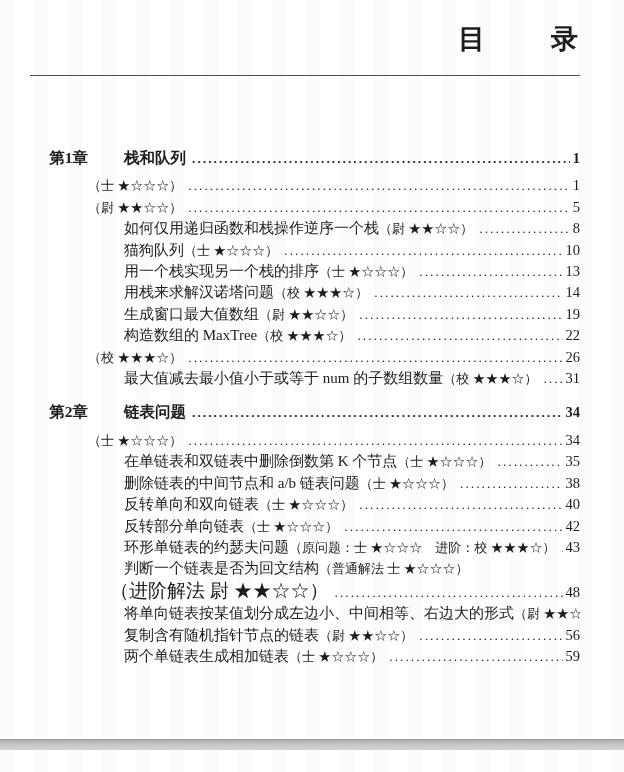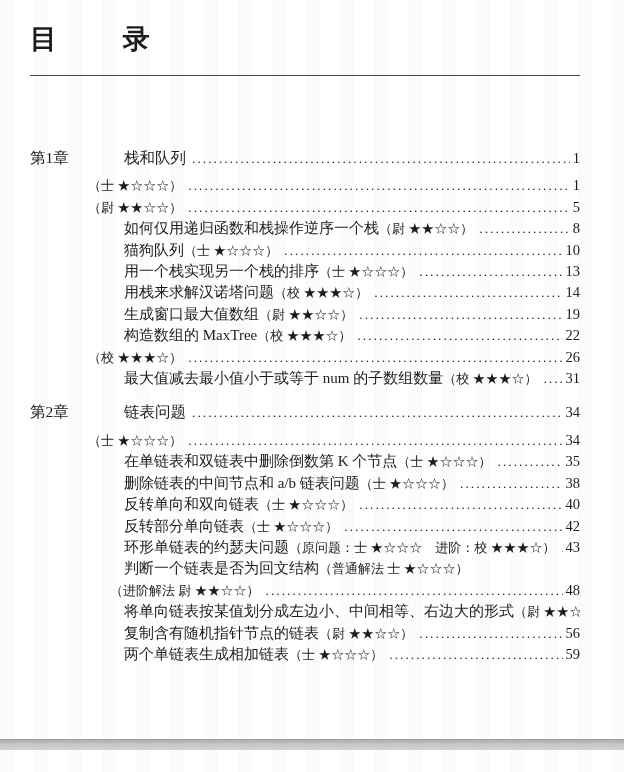--- a/index.html
+++ b/index.html
@@ -11,51 +11,51 @@
     -webkit-font-smoothing:antialiased;
   }
   .doc {
     position:relative; width:624px; height:772px; overflow:hidden;
     background-color:#ffffff;
     background-image:repeating-linear-gradient(90deg, rgba(0,0,0,0.016) 0 14px, rgba(0,0,0,0) 14px 34px);
   }
   .content { margin:0 44px 0 30px; }
   .page-title {
     margin:22px 0 4px 0;
-    text-align:left;
+    text-align:right;
     font-size:27px; font-weight:700;
     word-spacing:55px;
     letter-spacing:2px;
     line-height:34px;
   }
   .title-rule {
     margin-top:19px;
     border:none; border-top:1.5px solid #4a4a4a;
     height:0;
   }
   .toc { margin-top:71px; }
   .row {
     display:flex; align-items:baseline;
     line-height:21.4px; font-size:15px;
     white-space:nowrap; overflow:hidden;
   }
-  .chead { font-weight:400; font-size:15.5px; margin-bottom:6px; }
+  .chead { font-weight:700; font-size:15.5px; margin-bottom:6px;text-align:right; }
   .chapter + .chapter { margin-top:12px; }
   .clabel { flex:none; width:58px; }
   .item { padding-left:58px; }
   .itext { flex:none;margin-left:36px; }
   .inote { flex:none; font-size:13px; }
   .leader {
     flex:1 1 auto; min-width:0; overflow:hidden;
     font-size:13.5px; letter-spacing:2px;
     margin:0 3px 0 6px; color:#262626;
   }
   .pnum { flex:none; font-size:14.5px; }
   .row.small { padding-left:44px; font-size:13px; }
-  .row.small .inote { font-size:13px; }
+  .row.small .inote { font-size:19px; }
   .page-sep {
     position:absolute; left:0; right:0; top:739px; height:10px;
     background:linear-gradient(180deg,#aeaeae 0%,#c6c6c6 45%,#d4d4d4 100%);
     border-top:1px solid #9c9c9c;
   }
 </style>
 </head>
 <body>
 
 <div class="doc">

